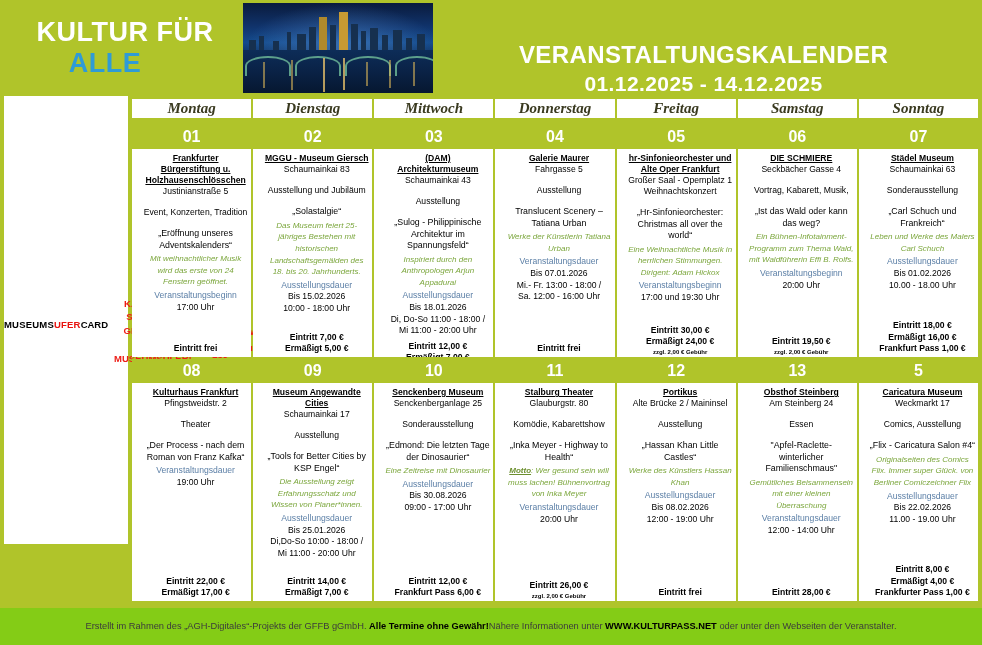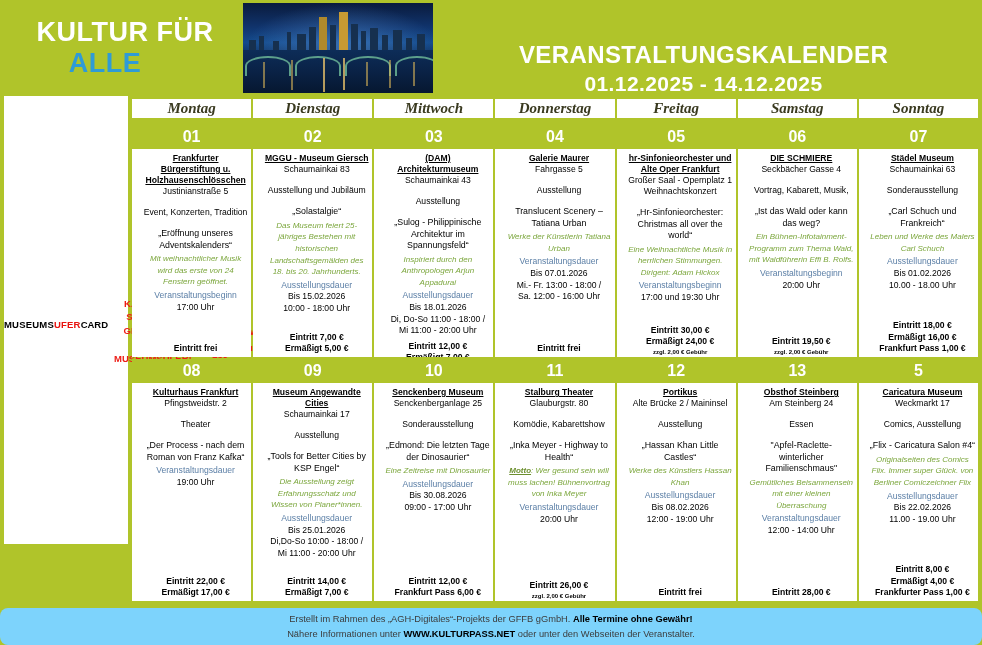--- a/index.html
+++ b/index.html
@@ -207,23 +207,23 @@
     font-size:8.6px; color:#000; font-weight:bold; line-height:1.35;
     margin-top:auto;
   }
   .price .pl { display:block; }
   .fee { font-size:6px; color:#000; font-weight:bold; margin-top:1px; }
   .spacer { flex:1 1 auto; min-height:4px; }
 
   
   .footer {
     position:absolute; left:0; top:608px; width:982px; height:37px;
-    background:#7dd3fc;
-    display:flex; flex-direction:column;
-    align-items:center; justify-content:center;border-radius:8px;
+    background:#84cc16;
+    display:flex; flex-direction:row;
+    align-items:center; justify-content:center;
   }
   .footer div { font-size:9.3px; color:#3c3c3c; line-height:1.55; }
   .footer b { color:#000; }
 </style>
 </head>
 <body>
 
 <div id="page">
 
   <div class="header">

